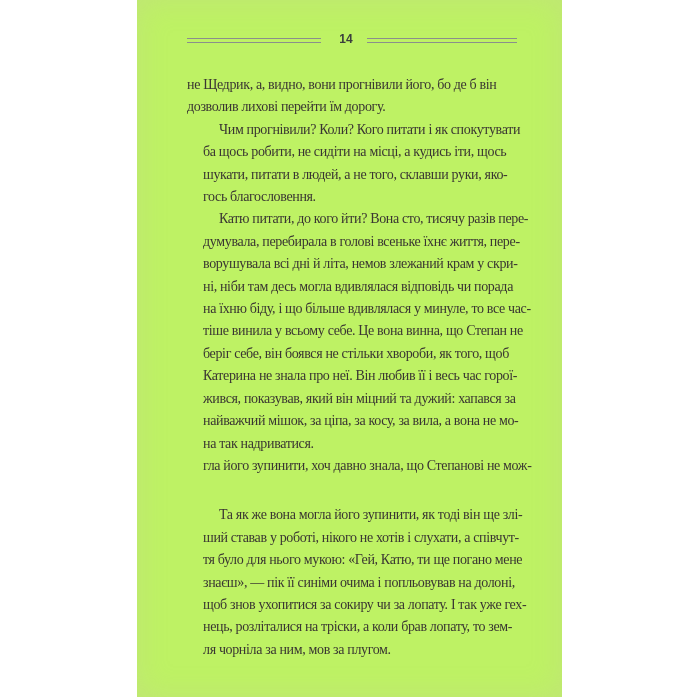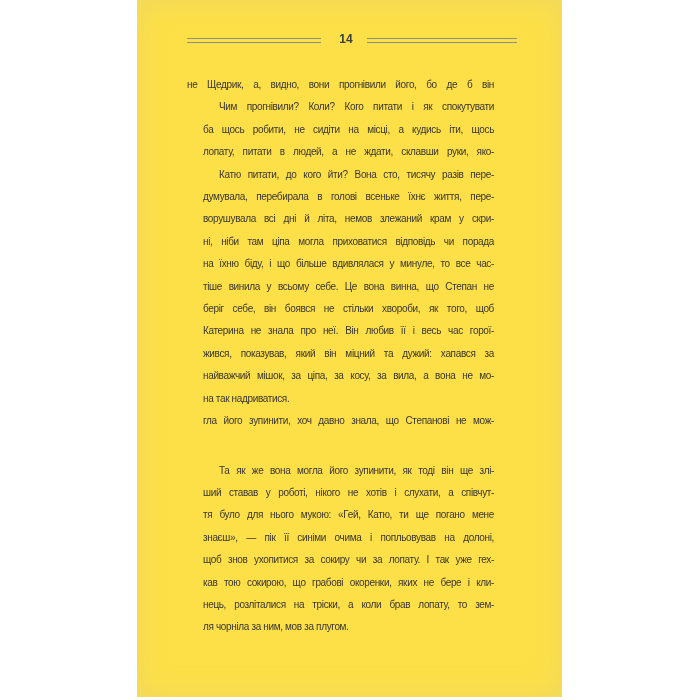--- a/index.html
+++ b/index.html
@@ -1,39 +1,39 @@
 <!DOCTYPE html>
 <html><head>
 <meta charset="utf-8">
 <style>
   html, body { margin: 0; padding: 0; }
   body {
     width: 700px; height: 700px; background: #ffffff; position: relative; overflow: hidden;
   }
   .page {
     position: absolute; left: 137px; top: 0; width: 425px; height: 697px;
-    background: #fde047;
+    background: #bef264;
     box-shadow: inset 0 0 30px rgba(200,190,175,0.25);
   }
   .header {
     position: absolute; left: 50px; top: 32px; width: 330px; height: 16px;
   }
   .rule {
     position: absolute; top: 6px; height: 3px;
     border-top: 1px solid #8a8f8c; border-bottom: 1px solid #8a8f8c;
   }
   .rule.left { left: 0; width: 134px; }
   .rule.right { left: 180px; width: 150px; }
   .page-number {
     position: absolute; left: 144px; top: 0; width: 30px; text-align: center;
     font-family: "Liberation Sans", sans-serif; font-weight: bold; font-size: 12px; color: #3b3f3d;
   }
   .text {
     position: absolute; left: 50px; top: 74px; width: 307px;
-    font-family: Liberation Sans, sans-serif; font-size: 10px; line-height: 22.4px;
+    font-family: Liberation Serif, serif; font-size: 14px; line-height: 22.4px;
     color: #3a3632; text-align: justify; letter-spacing: -0.35px;
   }
   .text p { margin: 0; }
   .text p.indent { text-indent: 16px; }
   .text p.gap { margin-top: 27px; }
   .line { display: block; white-space: nowrap; text-align: justify; text-align-last: justify; }
   .line.last { text-align-last: left; }
 </style>
 </head>
 <body>
@@ -41,45 +41,46 @@
 <div class="page">
   <div class="header">
     <div class="rule left"></div>
     <div class="page-number">14</div>
     <div class="rule right"></div>
   </div>
 
   <div class="text">
     <p>
       <span class="line">не Щедрик, а, видно, вони прогнівили його, бо де б він</span>
+      <span class="line last">дозволив лихові перейти їм дорогу.</span>
     </p>
     <p class="indent">
       <span class="line" style="padding-left:16px">Чим прогнівили? Коли? Кого питати і як спокутувати</span>
       <span class="line">ба щось робити, не сидіти на місці, а кудись іти, щось</span>
-      <span class="line">лопату, питати в людей, а не ждати, склавши руки, яко-</span>
+      <span class="line">шукати, питати в людей, а не того, склавши руки, яко-</span>
+      <span class="line last">гось благословення.</span>
     </p>
     <p class="indent">
       <span class="line" style="padding-left:16px">Катю питати, до кого йти? Вона сто, тисячу разів пере-</span>
       <span class="line">думувала, перебирала в голові всеньке їхнє життя, пере-</span>
       <span class="line">ворушувала всі дні й літа, немов злежаний крам у скри-</span>
-      <span class="line">ні, ніби там ціпа могла приховатися відповідь чи порада</span>
+      <span class="line">ні, ніби там десь могла вдивлялася відповідь чи порада</span>
       <span class="line">на їхню біду, і що більше вдивлялася у минуле, то все час-</span>
       <span class="line">тіше винила у всьому себе. Це вона винна, що Степан не</span>
       <span class="line">беріг себе, він боявся не стільки хвороби, як того, щоб</span>
       <span class="line">Катерина не знала про неї. Він любив її і весь час горої-</span>
       <span class="line">жився, показував, який він міцний та дужий: хапався за</span>
       <span class="line">найважчий мішок, за ціпа, за косу, за вила, а вона не мо-</span>
       <span class="line last">на так надриватися.</span>
       <span class="line">гла його зупинити, хоч давно знала, що Степанові не мож-</span>
     </p>
     <p class="indent gap">
       <span class="line" style="padding-left:16px">Та як же вона могла його зупинити, як тоді він ще злі-</span>
       <span class="line">ший ставав у роботі, нікого не хотів і слухати, а співчут-</span>
       <span class="line">тя було для нього мукою: «Гей, Катю, ти ще погано мене</span>
       <span class="line">знаєш», — пік її синіми очима і попльовував на долоні,</span>
       <span class="line">щоб знов ухопитися за сокиру чи за лопату. І так уже гех-</span>
-      <span class="line">кав тою сокирою, що грабові окоренки, яких не бере і кли-</span>
       <span class="line">нець, розліталися на тріски, а коли брав лопату, то зем-</span>
       <span class="line last">ля чорніла за ним, мов за плугом.</span>
     </p>
 
   </div>
 </div>
 
 </body></html>

